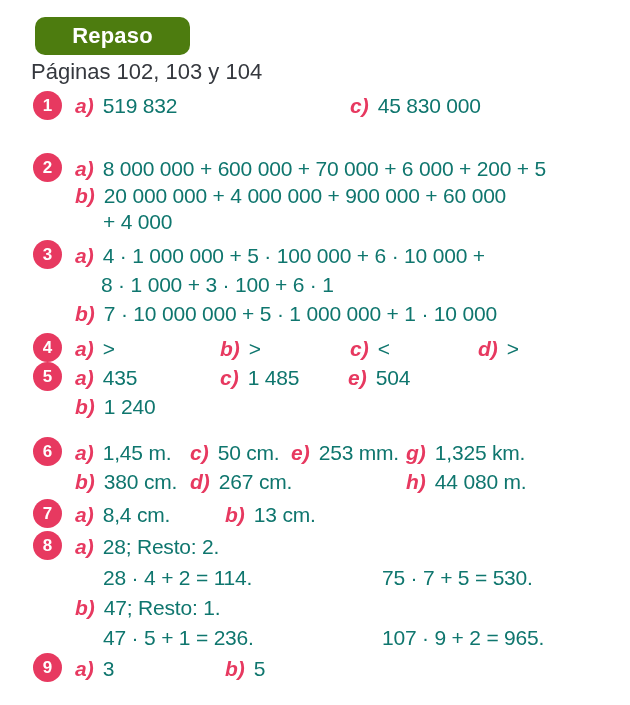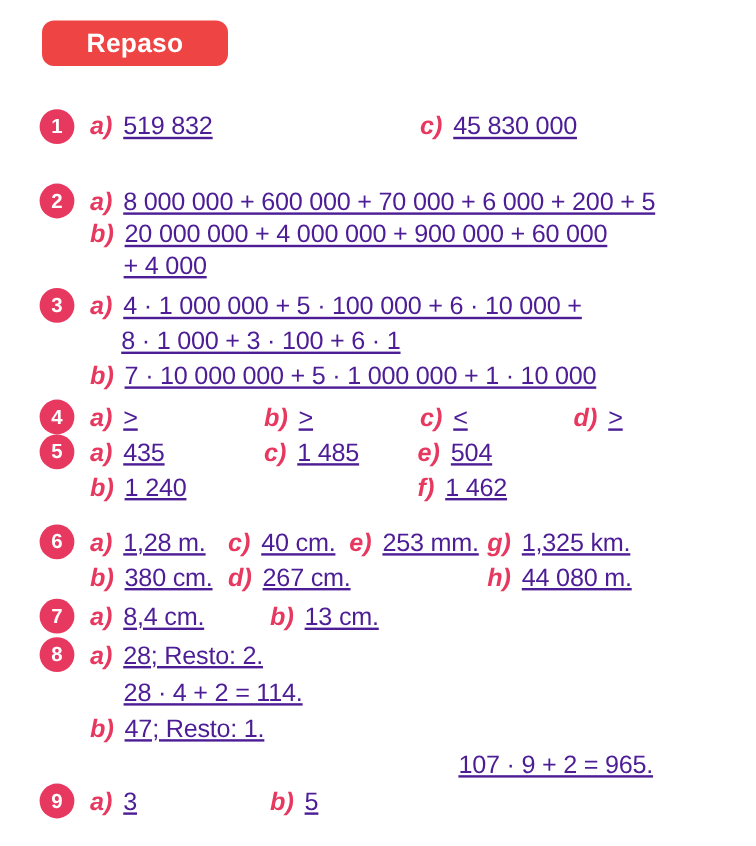--- a/index.html
+++ b/index.html
@@ -7,21 +7,21 @@
     position:relative;
     width:630px;height:705px;
     background:#ffffff;
     font-family:"Liberation Sans","DejaVu Sans",sans-serif;
     color:#383b41;
     overflow:hidden;
   }
   .badge{
     position:absolute;left:35px;top:17px;
     width:155px;height:38px;
-    background:#ef4444;border-radius:10px;
+    background:#4d7c0f;border-radius:10px;
     display:flex;align-items:center;justify-content:center;
     color:#ffffff;font-weight:bold;font-size:22px;
     letter-spacing:.2px;
   }
   .subtitle{
     position:absolute;left:31px;top:59px;
     font-size:22px;font-weight:500;color:#35383e;
     white-space:nowrap;
   }
   .circle{
@@ -34,30 +34,31 @@
   .line{
     position:absolute;left:75px;
     width:548px;height:28px;
     font-size:21px;white-space:nowrap;
   }
   .it{position:absolute;top:0;white-space:nowrap;}
   .lbl{
     color:#e73960;font-style:italic;font-weight:600;
     margin-right:9px;font-size:21px;
   }
-  .val{color:#4c1d95;letter-spacing:-0.2px;text-decoration:underline;}
+  .val{color:#0f766e;letter-spacing:-0.2px;}
 </style>
 </head>
 <body>
 
 <div class="page">
 
   <div class="badge">
     <span>Repaso</span>
   </div>
+  <div class="subtitle">Páginas 102, 103 y 104</div>
 
   <div>
     <div class="circle" style="top:91px">1</div>
     <div class="line" style="top:94px">
       <span class="it" style="left:0"><i class="lbl">a)</i><span class="val">519 832</span></span>
       <span class="it" style="left:275px"><i class="lbl">c)</i><span class="val">45 830 000</span></span>
     </div>
     <div class="line" style="top:121px">
     </div>
   </div>
@@ -100,29 +101,28 @@
 
   <div>
     <div class="circle" style="top:362px">5</div>
     <div class="line" style="top:366px">
       <span class="it" style="left:0"><i class="lbl">a)</i><span class="val">435</span></span>
       <span class="it" style="left:145px"><i class="lbl">c)</i><span class="val">1 485</span></span>
       <span class="it" style="left:273px"><i class="lbl">e)</i><span class="val">504</span></span>
     </div>
     <div class="line" style="top:395px">
       <span class="it" style="left:0"><i class="lbl">b)</i><span class="val">1 240</span></span>
-      <span class="it" style="left:273px"><i class="lbl">f)</i><span class="val">1 462</span></span>
     </div>
   </div>
 
   <div>
     <div class="circle" style="top:437px">6</div>
     <div class="line" style="top:441px">
-      <span class="it" style="left:0"><i class="lbl">a)</i><span class="val">1,28 m.</span></span>
-      <span class="it" style="left:115px"><i class="lbl">c)</i><span class="val">40 cm.</span></span>
+      <span class="it" style="left:0"><i class="lbl">a)</i><span class="val">1,45 m.</span></span>
+      <span class="it" style="left:115px"><i class="lbl">c)</i><span class="val">50 cm.</span></span>
       <span class="it" style="left:216px"><i class="lbl">e)</i><span class="val">253 mm.</span></span>
       <span class="it" style="left:331px"><i class="lbl">g)</i><span class="val">1,325 km.</span></span>
     </div>
     <div class="line" style="top:470px">
       <span class="it" style="left:0"><i class="lbl">b)</i><span class="val">380 cm.</span></span>
       <span class="it" style="left:115px"><i class="lbl">d)</i><span class="val">267 cm.</span></span>
       <span class="it" style="left:331px"><i class="lbl">h)</i><span class="val">44 080 m.</span></span>
     </div>
   </div>
 
@@ -134,25 +134,27 @@
     </div>
   </div>
 
   <div>
     <div class="circle" style="top:531px">8</div>
     <div class="line" style="top:535px">
       <span class="it" style="left:0"><i class="lbl">a)</i><span class="val">28; Resto: 2.</span></span>
     </div>
     <div class="line" style="top:566px">
       <span class="it" style="left:28px"><span class="val">28 · 4 + 2 = 114.</span></span>
+      <span class="it" style="left:307px"><span class="val">75 · 7 + 5 = 530.</span></span>
     </div>
     <div class="line" style="top:596px">
       <span class="it" style="left:0"><i class="lbl">b)</i><span class="val">47; Resto: 1.</span></span>
     </div>
     <div class="line" style="top:626px">
+      <span class="it" style="left:28px"><span class="val">47 · 5 + 1 = 236.</span></span>
       <span class="it" style="left:307px"><span class="val">107 · 9 + 2 = 965.</span></span>
     </div>
   </div>
 
   <div>
     <div class="circle" style="top:653px">9</div>
     <div class="line" style="top:657px">
       <span class="it" style="left:0"><i class="lbl">a)</i><span class="val">3</span></span>
       <span class="it" style="left:150px"><i class="lbl">b)</i><span class="val">5</span></span>
     </div>

